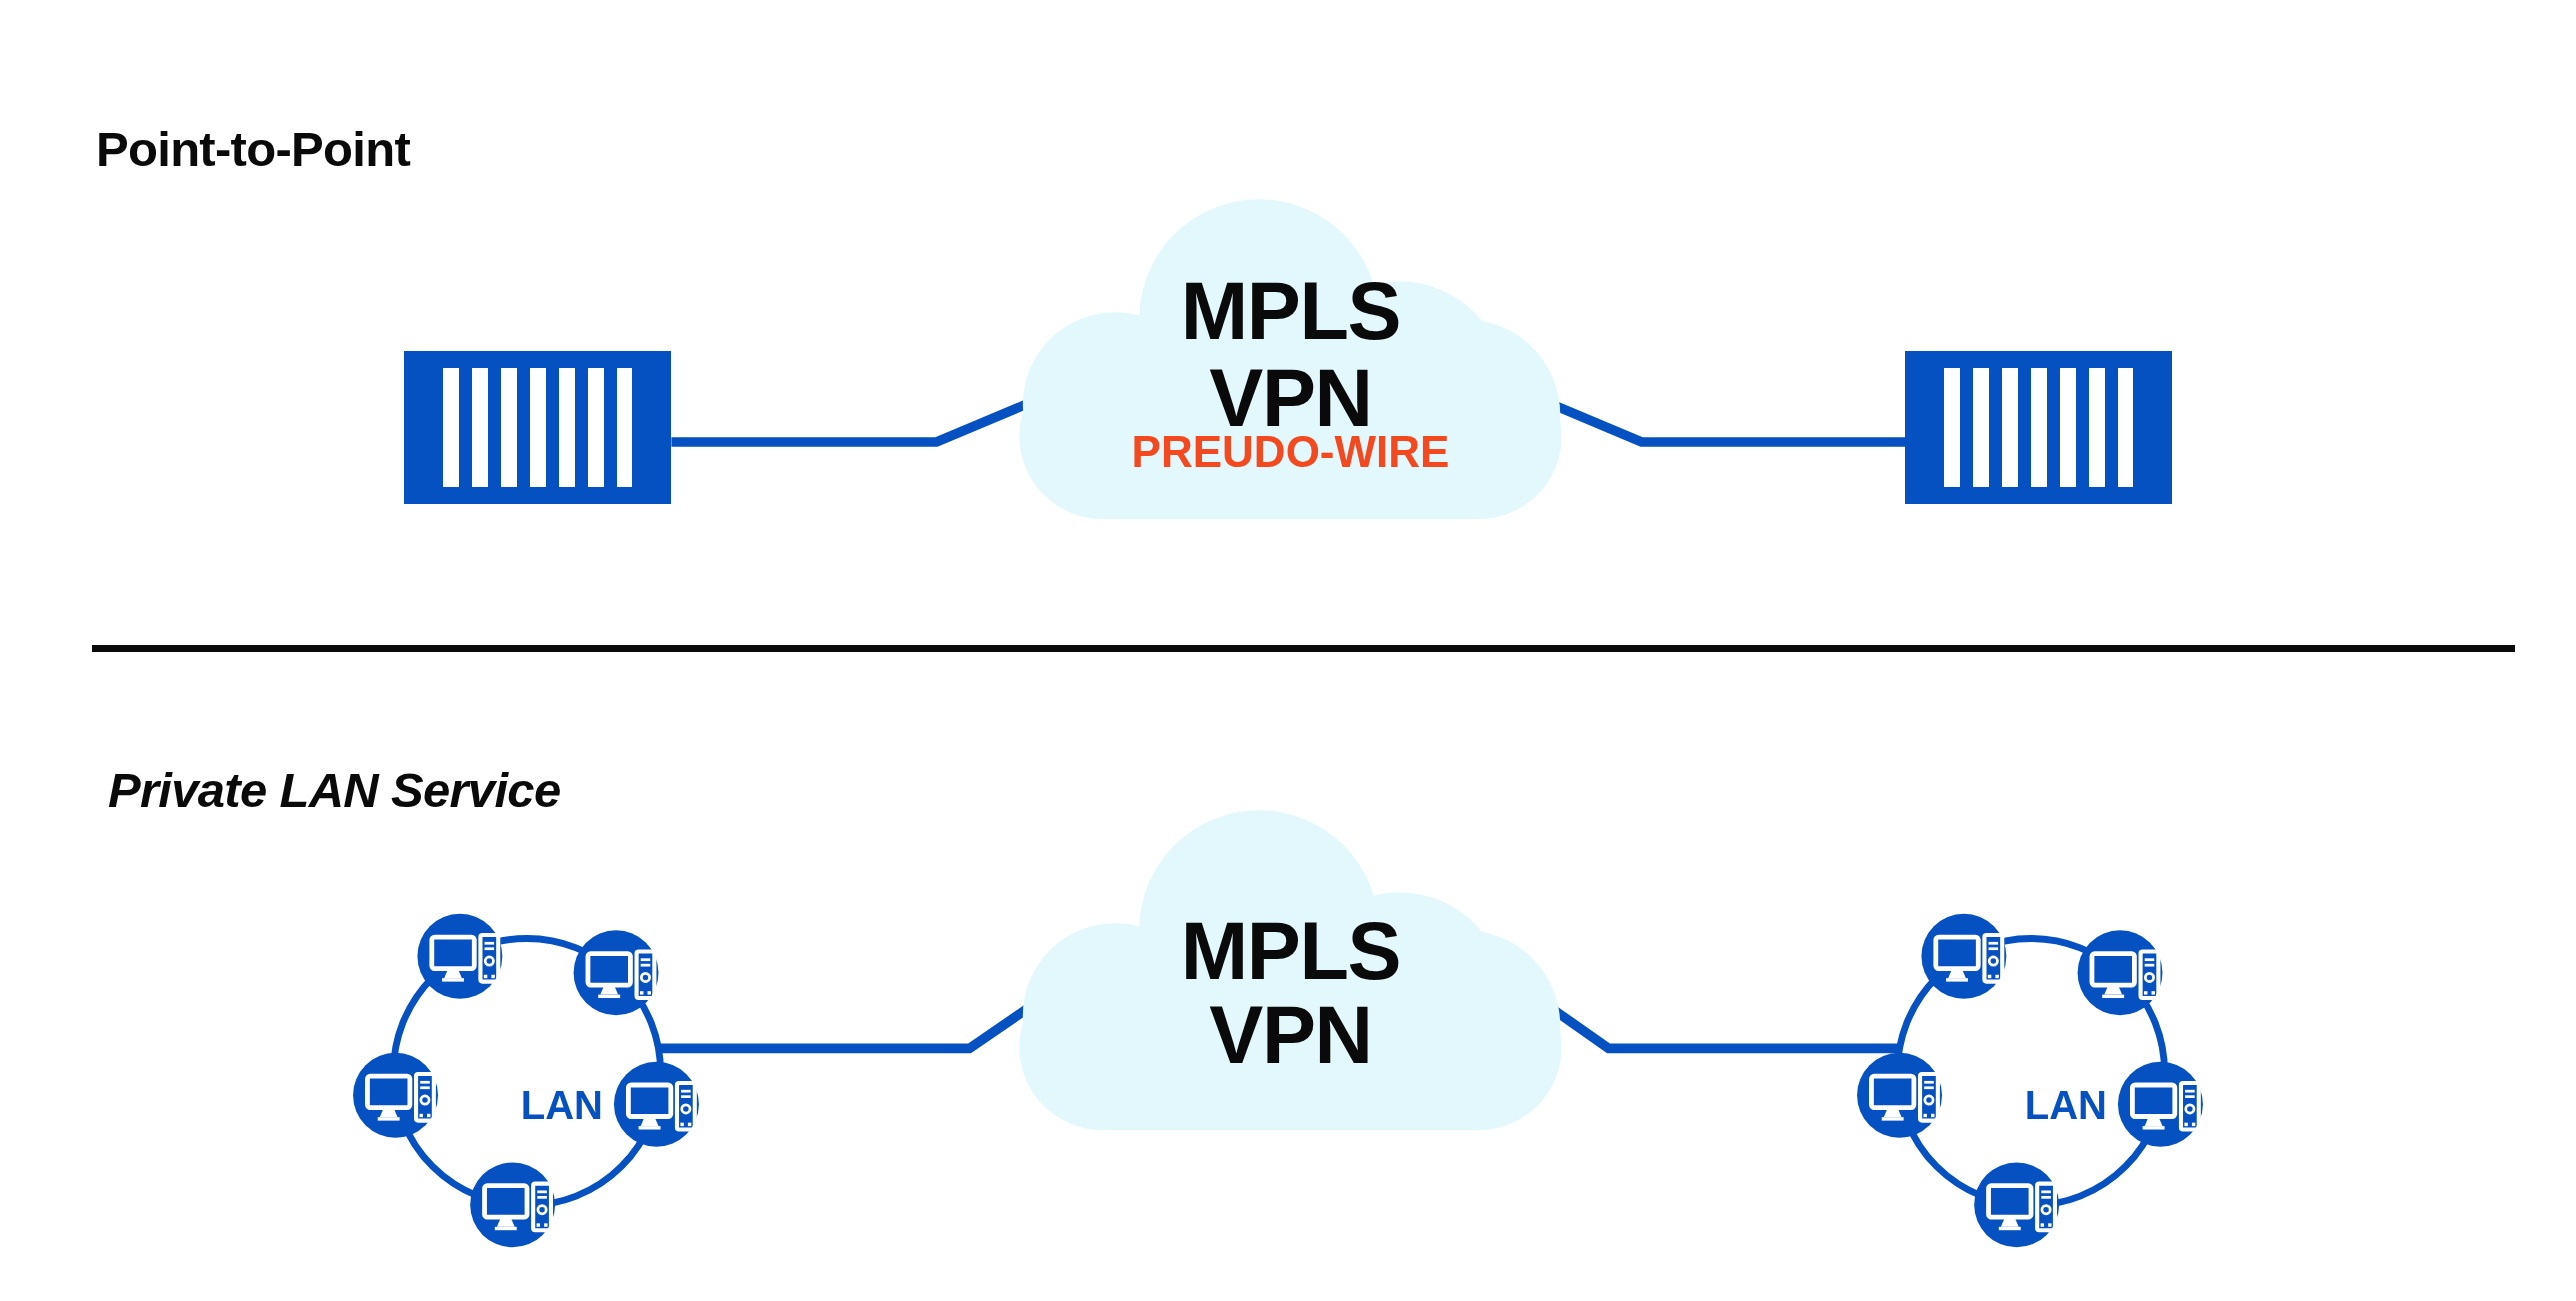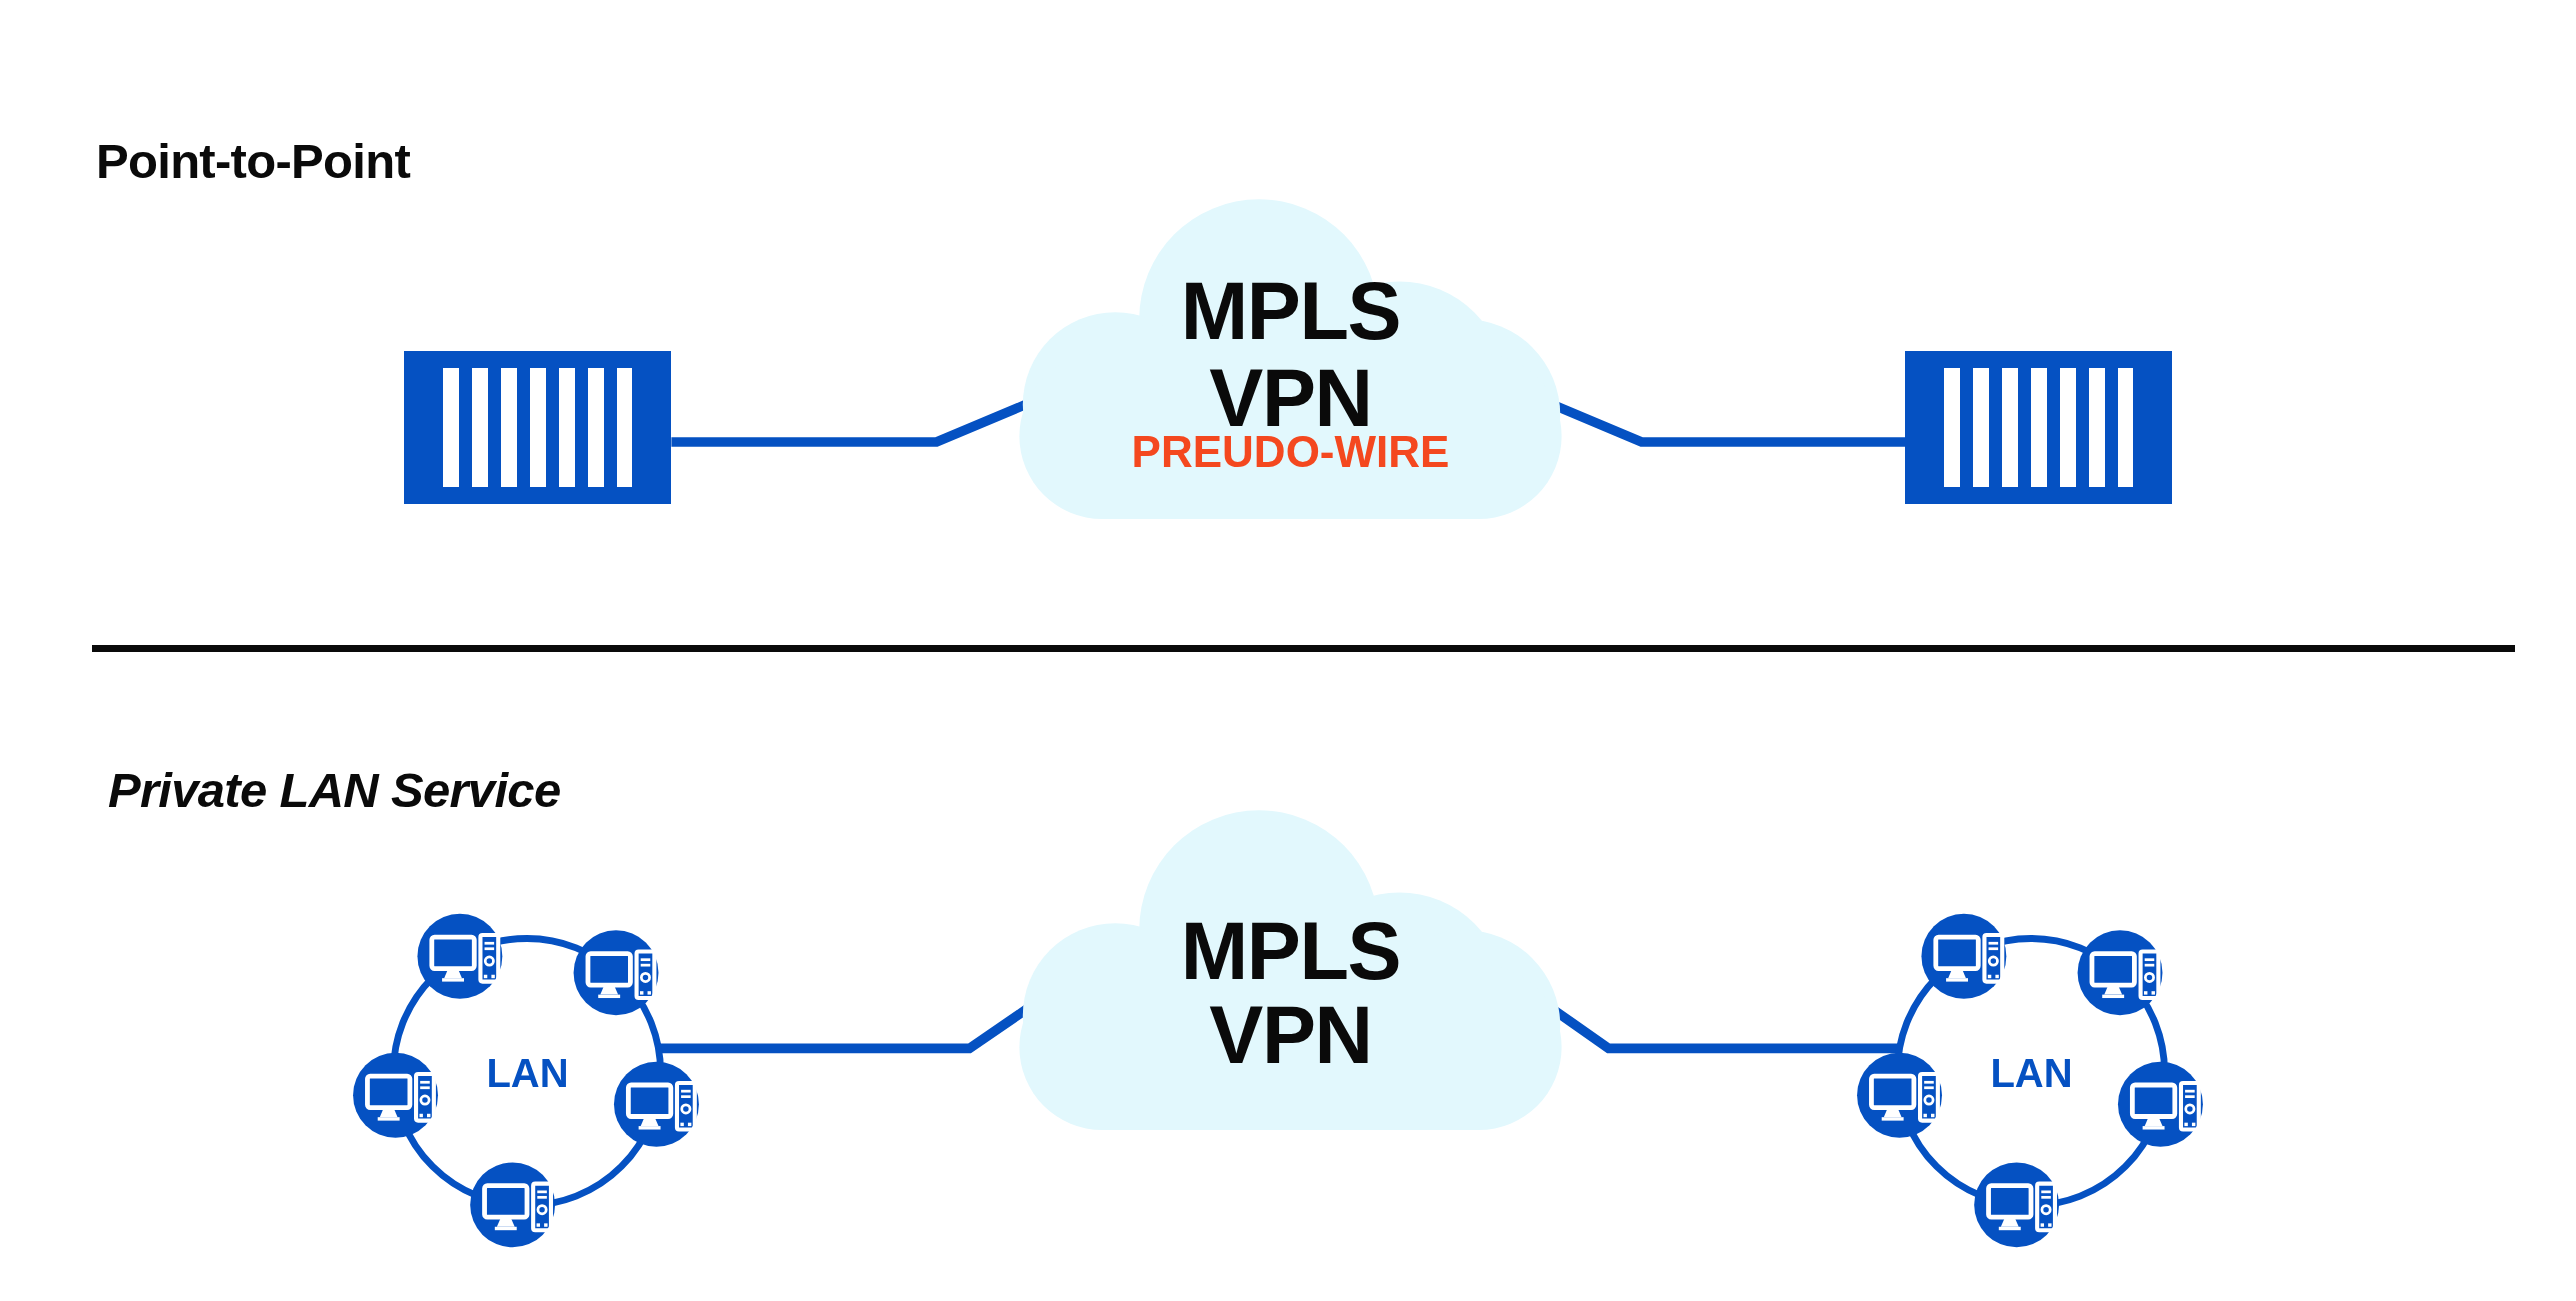--- a/index.html
+++ b/index.html
@@ -10,21 +10,21 @@
   }
   html,body{margin:0;padding:0;background:#fff;}
   .canvas{
     position:relative;width:2576px;height:1302px;background:#fff;overflow:hidden;
     font-family:"Liberation Sans",sans-serif;
   }
   .section-title{
     position:absolute;font-size:49px;font-weight:bold;color:var(--ink);
     letter-spacing:-0.7px;white-space:nowrap;
   }
-  #title-p2p{left:96px;top:133px;}
+  #title-p2p{left:96px;top:121px;}
   #title-lan{left:108px;top:762px;font-style:italic;}
   .divider{position:absolute;left:92px;top:645px;width:2423px;height:6.9px;background:var(--ink);}
   .conn-svg{position:absolute;left:0;top:0;width:2576px;height:1302px;pointer-events:none;}
   .blue-stroke{stroke:var(--blue);fill:none;}
   .blue-fill{fill:var(--blue);}
   .cloud-fill{fill:var(--cloud);}
   .white-stroke{stroke:#fff;fill:none;}
   .white-fill{fill:#fff;}
   .cloud{position:absolute;width:543px;height:330px;}
   #cloud-p2p{left:1019px;top:189px;}
@@ -44,22 +44,22 @@
   #device-left{left:404px;top:351px;}
   #device-right{left:1905px;top:351px;}
   .stripes{
     position:absolute;left:39px;top:17px;width:189px;height:119px;
     background:repeating-linear-gradient(90deg,#fff 0 16.4px,rgba(0,0,0,0) 16.4px 29px);
   }
   .ring{position:absolute;width:352px;height:352px;}
   #ring-left{left:351px;top:896px;}
   #ring-right{left:1855px;top:896px;}
   .lan-label{
-    position:absolute;width:151px;text-align:center;font-size:40px;font-weight:bold;
-    color:var(--blue);letter-spacing:0px;
+    position:absolute;width:151px;text-align:right;font-size:40px;font-weight:bold;
+    color:var(--blue);letter-spacing:0px;margin-top:32px;
   }
   #lan-label-left{left:452px;top:1051px;}
   #lan-label-right{left:1956px;top:1051px;}
 </style>
 </head>
 <body>
 
 <div class="canvas">
 
   <svg class="conn-svg" viewBox="0 0 3760 1900">

